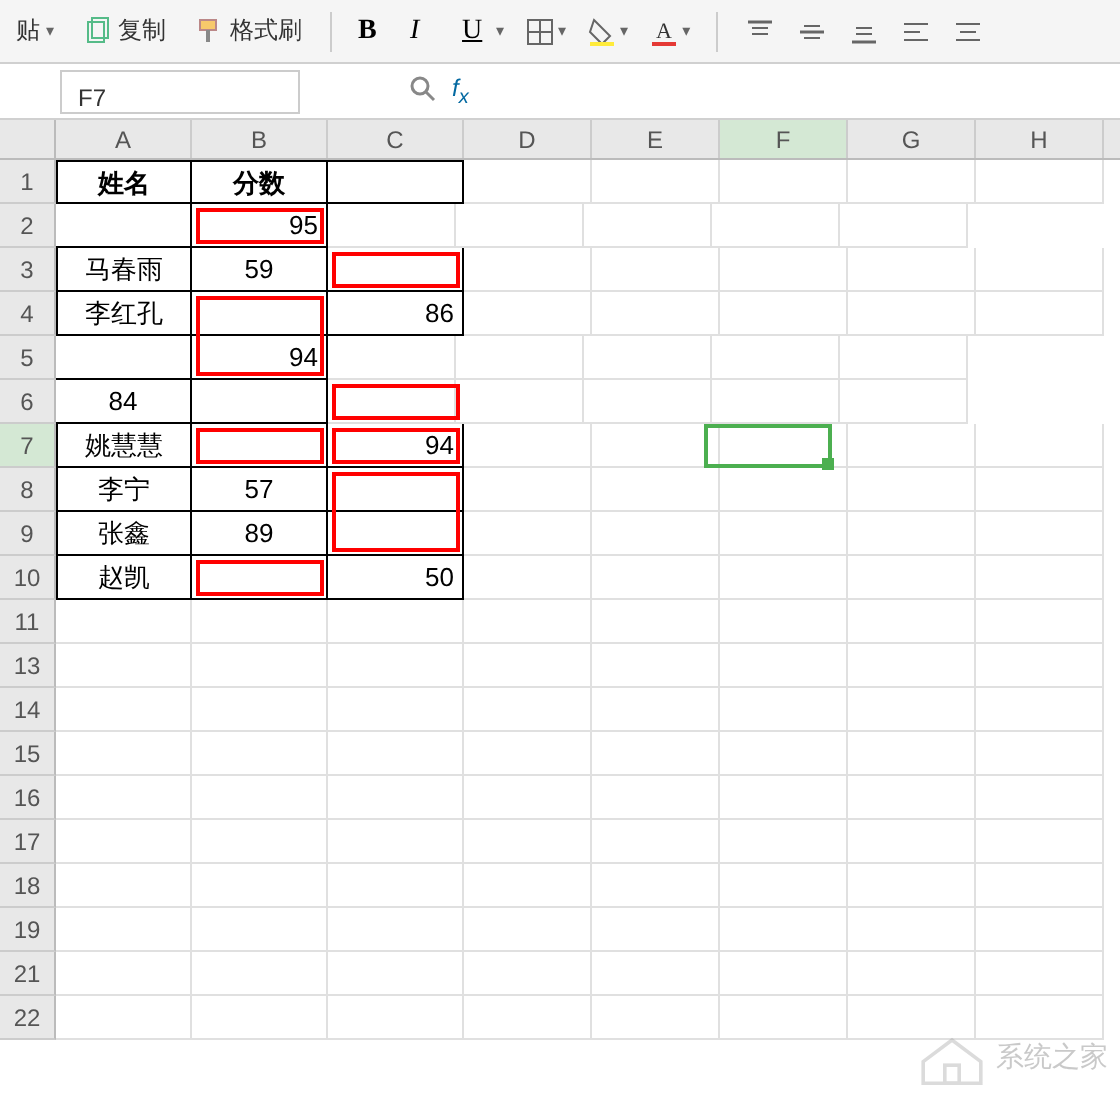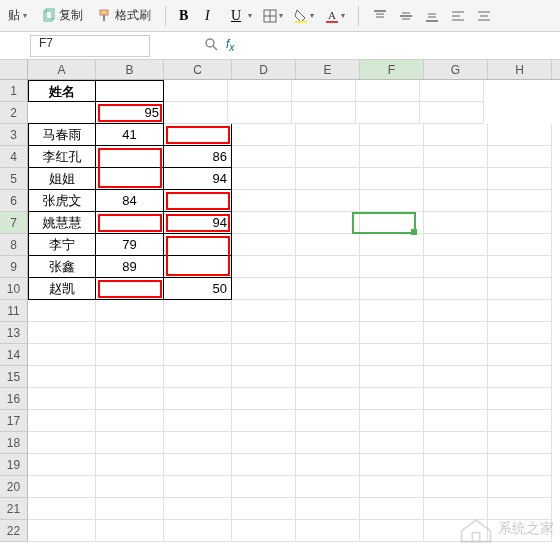--- a/index.html
+++ b/index.html
@@ -11,21 +11,21 @@
 .tb-sep { width: 1px; height: 20px; background: #ccc; margin: 0 4px; }
 .tb-chev { font-size: 8px; color: #666; margin-left: 1px; }
 .fmt-group { display: flex; align-items: center; gap: 4px; }
 .fmt-btn { display: inline-flex; align-items: center; padding: 2px 3px; cursor: pointer; }
 .fmt-btn svg, .fmt-btn span.glyph { width: 16px; height: 16px; }
 .bold { font-weight: bold; font-family: "Times New Roman"; font-size: 14px; }
 .italic { font-style: italic; font-family: "Times New Roman"; font-size: 14px; }
 .underline { text-decoration: underline; font-family: "Times New Roman"; font-size: 14px; }
 
 .namebox-row { height: 28px; display: flex; align-items: center; border-bottom: 1px solid #d0d0d0; background: #fff; }
-.namebox { width: 120px; height: 22px; border: 1px solid #ccc; margin-left: 30px; display: flex; align-items: flex-start; padding: 0 8px; font-size: 12px; color: #333; background: #fff; }
+.namebox { width: 120px; height: 22px; border: 1px solid #ccc; margin-left: 30px; display: flex; align-items: flex-end; padding: 0 8px; font-size: 12px; color: #333; background: #fff; }
 .fx-area { display: flex; align-items: center; margin-left: 54px; gap: 6px; }
 .fx-icon { width: 16px; height: 16px; }
 .fx-input { border: none; outline: none; font-size: 12px; width: 200px; }
 
 .grid-wrap { position: relative; }
 .col-headers { display: flex; height: 20px; background: #e8e8e8; border-bottom: 1px solid #bbb; }
 .corner { width: 28px; border-right: 1px solid #bbb; background: #e8e8e8; }
 .col-h { border-right: 1px solid #ccc; text-align: center; line-height: 20px; color: #555; font-size: 12px; background: #e8e8e8; }
 .col-h.sel { background: #d4e8d4; }
 .colA { width: 68px; } .colB { width: 68px; } .colC { width: 68px; }
@@ -197,73 +197,72 @@
     <div class="col-h colD">D</div>
     <div class="col-h colE">E</div>
     <div class="col-h colF sel">F</div>
     <div class="col-h colG">G</div>
     <div class="col-h colH">H</div>
   </div>
   <div class="rows" id="rows">
       <div class="row">
         <div class="row-h">1</div>
         <div class="cell colA tbl-border-b tbl-border-l tbl-border-r tbl-border-t hdr">姓名</div>
+        <div class="cell colB tbl-border-b tbl-border-r tbl-border-t hdr">分数</div>
         <div class="cell colC tbl-border-b tbl-border-r tbl-border-t"></div>
         <div class="cell colD"></div>
         <div class="cell colE"></div>
         <div class="cell colF"></div>
         <div class="cell colG"></div>
         <div class="cell colH"></div>
       </div>
       <div class="row">
         <div class="row-h">2</div>
         <div class="cell colB tbl-border-b tbl-border-r"></div>
         <div class="cell colC tbl-border-b tbl-border-r">95</div>
         <div class="cell colD"></div>
         <div class="cell colE"></div>
         <div class="cell colF"></div>
         <div class="cell colG"></div>
         <div class="cell colH"></div>
       </div>
       <div class="row">
         <div class="row-h">3</div>
         <div class="cell colA tbl-border-b tbl-border-l tbl-border-r">马春雨</div>
-        <div class="cell colB tbl-border-b tbl-border-r">41</div>
+        <div class="cell colB tbl-border-b tbl-border-r">59</div>
         <div class="cell colC tbl-border-b tbl-border-r"></div>
         <div class="cell colD"></div>
         <div class="cell colE"></div>
         <div class="cell colF"></div>
         <div class="cell colG"></div>
         <div class="cell colH"></div>
       </div>
       <div class="row">
         <div class="row-h">4</div>
         <div class="cell colA tbl-border-b tbl-border-l tbl-border-r">李红孔</div>
         <div class="cell colB tbl-border-b tbl-border-r"></div>
         <div class="cell colC tbl-border-b tbl-border-r">86</div>
         <div class="cell colD"></div>
         <div class="cell colE"></div>
         <div class="cell colF"></div>
         <div class="cell colG"></div>
         <div class="cell colH"></div>
       </div>
       <div class="row">
         <div class="row-h">5</div>
-        <div class="cell colA tbl-border-b tbl-border-l tbl-border-r">姐姐</div>
         <div class="cell colB tbl-border-b tbl-border-r"></div>
         <div class="cell colC tbl-border-b tbl-border-r">94</div>
         <div class="cell colD"></div>
         <div class="cell colE"></div>
         <div class="cell colF"></div>
         <div class="cell colG"></div>
         <div class="cell colH"></div>
       </div>
       <div class="row">
         <div class="row-h">6</div>
-        <div class="cell colA tbl-border-b tbl-border-l tbl-border-r">张虎文</div>
         <div class="cell colB tbl-border-b tbl-border-r">84</div>
         <div class="cell colC tbl-border-b tbl-border-r"></div>
         <div class="cell colD"></div>
         <div class="cell colE"></div>
         <div class="cell colF"></div>
         <div class="cell colG"></div>
         <div class="cell colH"></div>
       </div>
       <div class="row">
         <div class="row-h sel">7</div>
@@ -272,21 +271,21 @@
         <div class="cell colC tbl-border-b tbl-border-r">94</div>
         <div class="cell colD"></div>
         <div class="cell colE"></div>
         <div class="cell colF"></div>
         <div class="cell colG"></div>
         <div class="cell colH"></div>
       </div>
       <div class="row">
         <div class="row-h">8</div>
         <div class="cell colA tbl-border-b tbl-border-l tbl-border-r">李宁</div>
-        <div class="cell colB tbl-border-b tbl-border-r">79</div>
+        <div class="cell colB tbl-border-b tbl-border-r">57</div>
         <div class="cell colC tbl-border-b tbl-border-r"></div>
         <div class="cell colD"></div>
         <div class="cell colE"></div>
         <div class="cell colF"></div>
         <div class="cell colG"></div>
         <div class="cell colH"></div>
       </div>
       <div class="row">
         <div class="row-h">9</div>
         <div class="cell colA tbl-border-b tbl-border-l tbl-border-r">张鑫</div>
@@ -381,31 +380,20 @@
         <div class="cell colB"></div>
         <div class="cell colC"></div>
         <div class="cell colD"></div>
         <div class="cell colE"></div>
         <div class="cell colF"></div>
         <div class="cell colG"></div>
         <div class="cell colH"></div>
       </div>
       <div class="row">
         <div class="row-h">19</div>
-        <div class="cell colA"></div>
-        <div class="cell colB"></div>
-        <div class="cell colC"></div>
-        <div class="cell colD"></div>
-        <div class="cell colE"></div>
-        <div class="cell colF"></div>
-        <div class="cell colG"></div>
-        <div class="cell colH"></div>
-      </div>
-      <div class="row">
-        <div class="row-h">20</div>
         <div class="cell colA"></div>
         <div class="cell colB"></div>
         <div class="cell colC"></div>
         <div class="cell colD"></div>
         <div class="cell colE"></div>
         <div class="cell colF"></div>
         <div class="cell colG"></div>
         <div class="cell colH"></div>
       </div>
       <div class="row">

